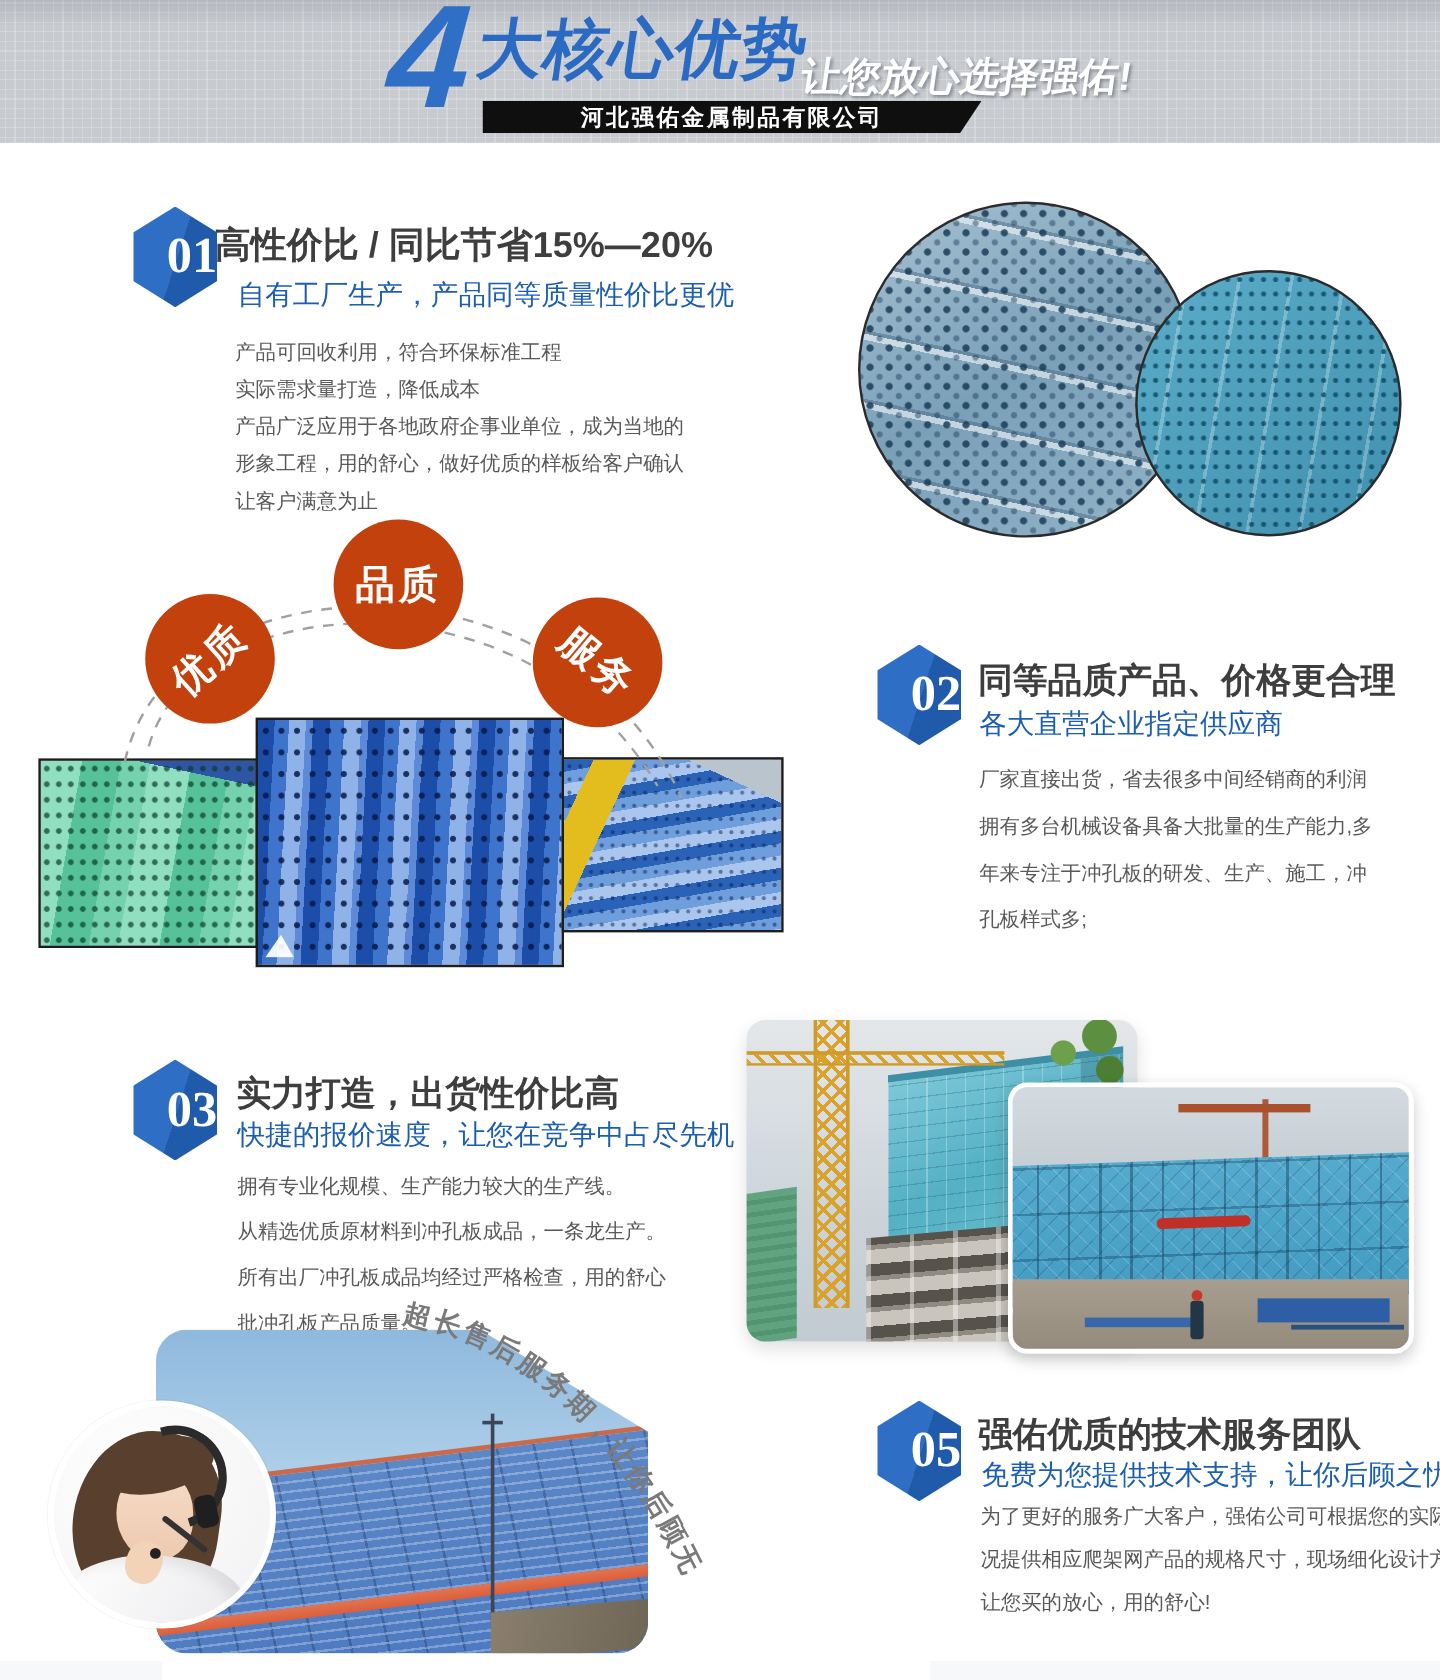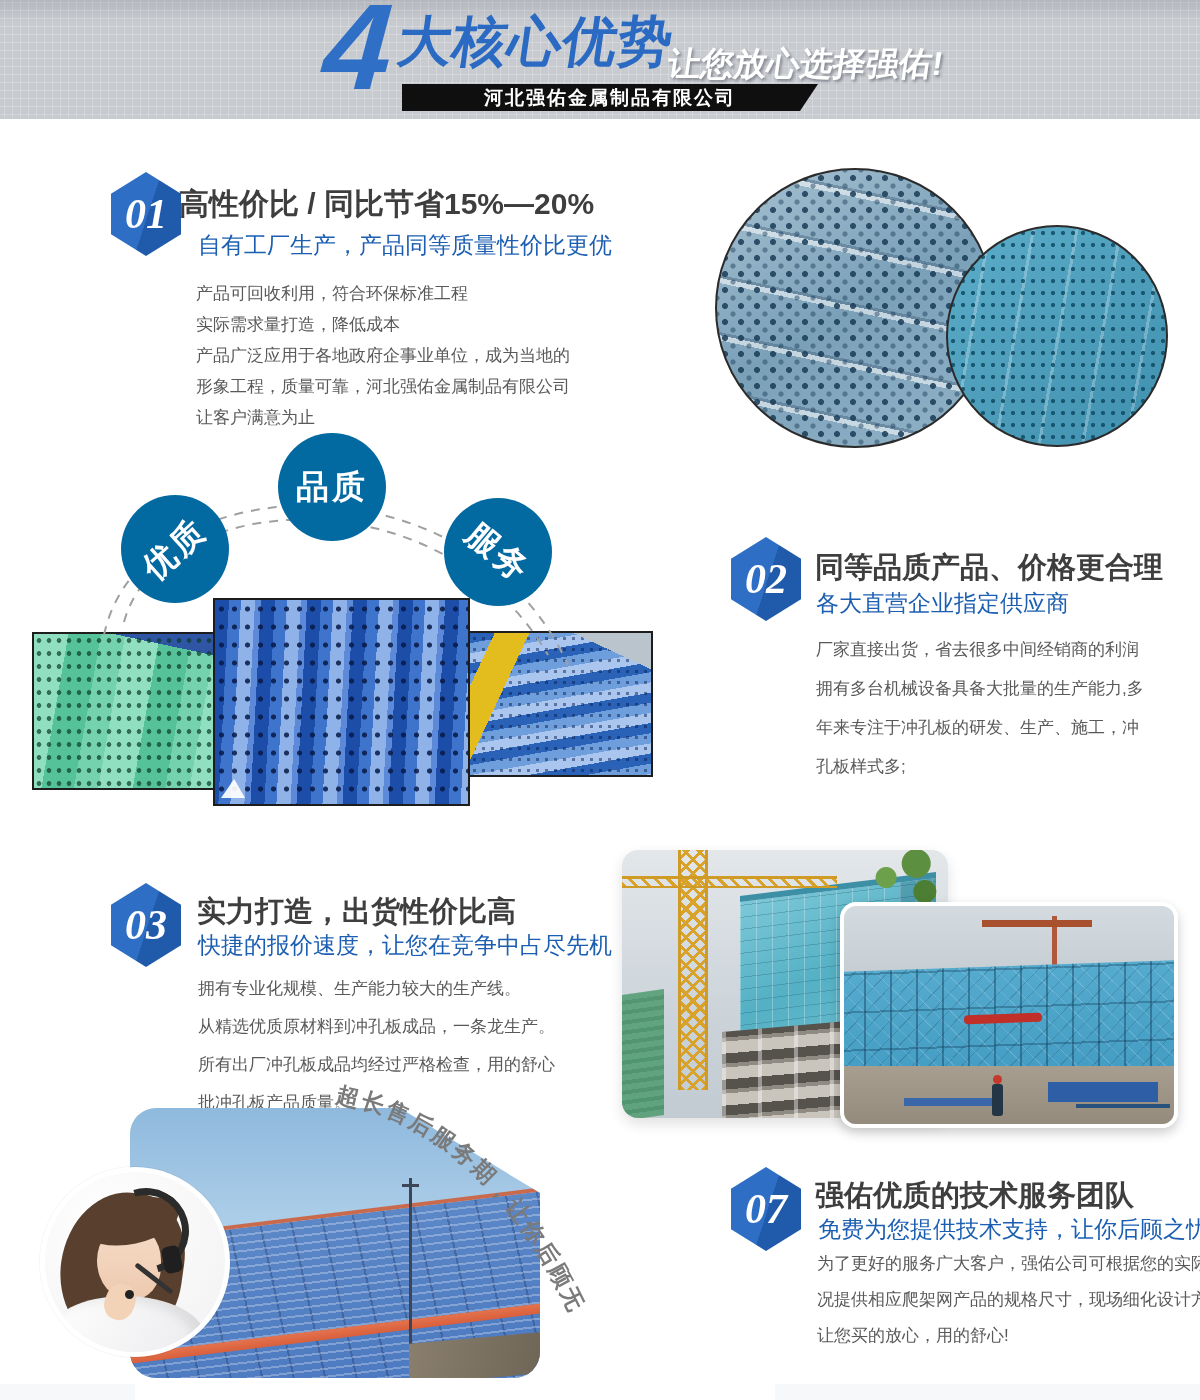--- a/index.html
+++ b/index.html
@@ -24,21 +24,21 @@
     color:#fff;transform:skewX(-8deg);text-shadow:2px 2px 3px rgba(40,45,60,.45);}
   .ribbon{position:absolute;left:402px;top:84px;width:416px;height:27px;background:#0f0f0f;
     clip-path:polygon(0 0,100% 0,398px 100%,0 100%);
     display:flex;align-items:center;justify-content:center;}
   .ribbon span{color:#fff;font-size:19px;font-weight:bold;letter-spacing:2px;}
 
   
   .hex{position:absolute;width:70px;height:84px;
     clip-path:polygon(50% 0,100% 26%,100% 74%,50% 100%,0 74%,0 26%);
     background:linear-gradient(108deg,#2e6fc5 0 52%,#1f5aab 52%);
-    display:flex;align-items:center;justify-content:center;font-style:italic;}
+    display:flex;align-items:center;justify-content:flex-end;}
   .hex span{color:#fff;font-family:"Liberation Serif",serif;font-weight:bold;font-size:42px;}
   #hex1{left:111px;top:172px;} #hex2{left:731px;top:537px;}
   #hex3{left:111px;top:883px;} #hex4{left:731px;top:1167px;}
 
   
   .sec-title{position:absolute;color:#3e3e3e;font-weight:bold;white-space:nowrap;}
   .t-sans{font-family:"Liberation Sans",sans-serif;font-size:30px;}
   .t-serif{font-family:"Liberation Serif",serif;font-size:29px;}
   .sec-sub{position:absolute;color:#1c5fb2;font-weight:normal;white-space:nowrap;
     font-family:"Liberation Serif",serif;font-size:23px;}
@@ -67,21 +67,21 @@
   #circ-small{left:946px;top:225px;width:222px;height:222px;
     background-color:#4d9cba;
     background-image:
       radial-gradient(circle,rgba(12,70,95,.8) 1.8px,transparent 2.4px),
       repeating-linear-gradient(100deg,transparent 0 40px,rgba(255,255,255,.25) 40px 43px),
       linear-gradient(140deg,#5cadc9,#3f8fae);
     background-size:10px 12px,auto,auto;}
 
   
   #arcs{position:absolute;left:20px;top:430px;z-index:3;}
-  .vcircle{position:absolute;width:108px;height:108px;border-radius:50%;background:#0369a1;
+  .vcircle{position:absolute;width:108px;height:108px;border-radius:50%;background:#c2410c;
     display:flex;align-items:center;justify-content:center;z-index:4;text-align:right;}
   .vcircle span{color:#fff;font-size:33px;font-weight:bold;letter-spacing:3px;}
   #vc-left{left:121px;top:495px;} #vc-left span{transform:rotate(-42deg);}
   #vc-mid{left:278px;top:433px;}
   #vc-right{left:444px;top:498px;} #vc-right span{transform:rotate(40deg);}
 
   
   .strip-img{position:absolute;border:2px solid #1d1d1d;z-index:2;}
   #img-green{left:32px;top:632px;width:183px;height:158px;
     background-image:
@@ -222,21 +222,21 @@
 
   <div class="hex" id="hex1" data-interactable="false">
     <span data-interactable="false">01</span>
   </div>
   <div class="sec-title t-sans" id="t1" data-interactable="false">高性价比 / 同比节省15%—20%</div>
   <div class="sec-sub" id="s1" data-interactable="false">自有工厂生产，产品同等质量性价比更优</div>
   <div class="sec-body" id="b1" data-interactable="false">
     <p data-interactable="false">产品可回收利用，符合环保标准工程</p>
     <p data-interactable="false">实际需求量打造，降低成本</p>
     <p data-interactable="false">产品广泛应用于各地政府企事业单位，成为当地的</p>
-    <p data-interactable="false">形象工程，质量可靠，河北强佑金属制品有限公司</p>
+    <p data-interactable="false">形象工程，用的舒心，做好优质的样板给客户确认</p>
     <p data-interactable="false">让客户满意为止</p>
   </div>
   <div class="circ-photo" id="circ-big" data-interactable="false"></div>
   <div class="circ-photo" id="circ-small" data-interactable="false"></div>
 
   <svg id="arcs" width="580" height="250" data-interactable="false">
     <path d="M 104 192 C 140 60, 420 40, 528 225" fill="none" stroke="#a0a0a0" stroke-width="2" stroke-dasharray="9 8"></path>
     <path d="M 84 205 C 120 35, 450 20, 548 235" fill="none" stroke="#a0a0a0" stroke-width="2" stroke-dasharray="9 8"></path>
   </svg>
   <div class="vcircle" id="vc-left" data-interactable="false">
@@ -292,21 +292,21 @@
     <div class="craneB-mast" data-interactable="false"></div>
     <div class="craneB-jib" data-interactable="false"></div>
     <div class="wallB" data-interactable="false"></div>
     <div class="banner" data-interactable="false"></div>
     <div class="groundB" data-interactable="false"></div>
     <div class="piles" data-interactable="false"></div>
     <div class="workerB" data-interactable="false"></div>
   </div>
 
   <div class="hex" id="hex4" data-interactable="false">
-    <span data-interactable="false">07</span>
+    <span data-interactable="false">05</span>
   </div>
   <div class="sec-title t-serif" id="t4" data-interactable="false">强佑优质的技术服务团队</div>
   <div class="sec-sub" id="s4" data-interactable="false">免费为您提供技术支持，让你后顾之忧</div>
   <div class="sec-body" id="b4" data-interactable="false">
     <p data-interactable="false">为了更好的服务广大客户，强佑公司可根据您的实际情</p>
     <p data-interactable="false">况提供相应爬架网产品的规格尺寸，现场细化设计方案</p>
     <p data-interactable="false">让您买的放心，用的舒心!</p>
   </div>
 
   <div class="photo" id="fence-photo" data-interactable="false">

